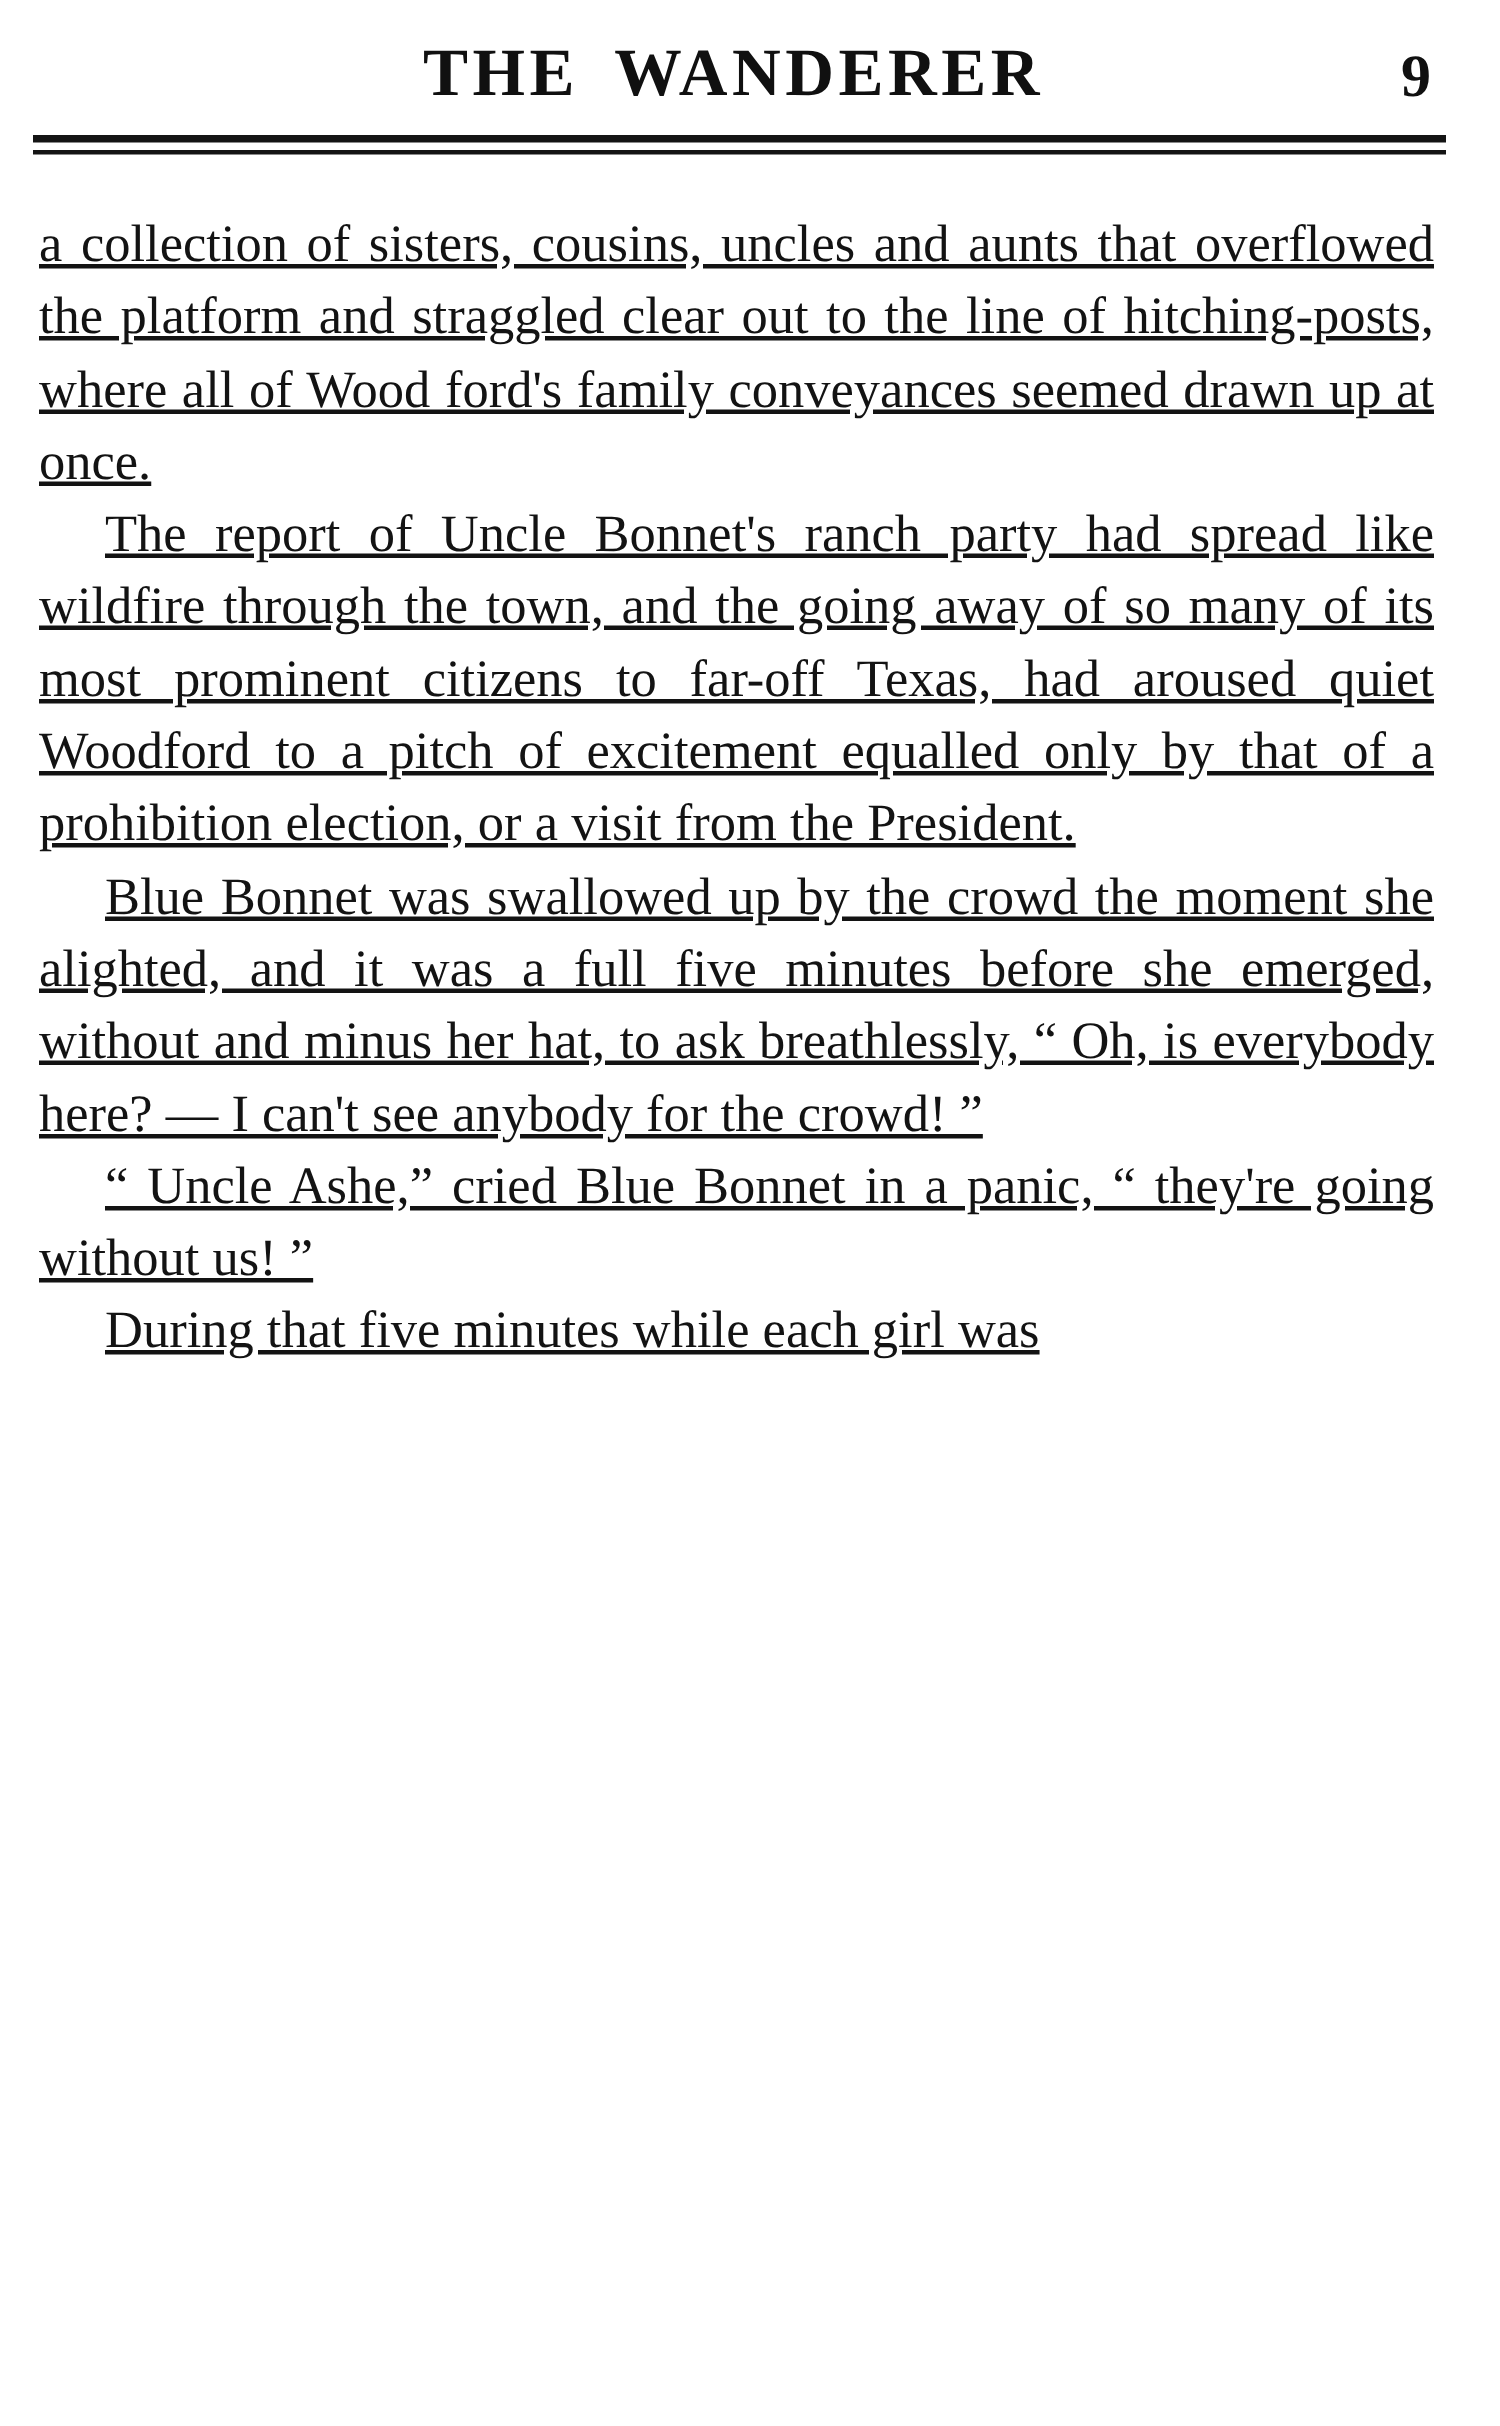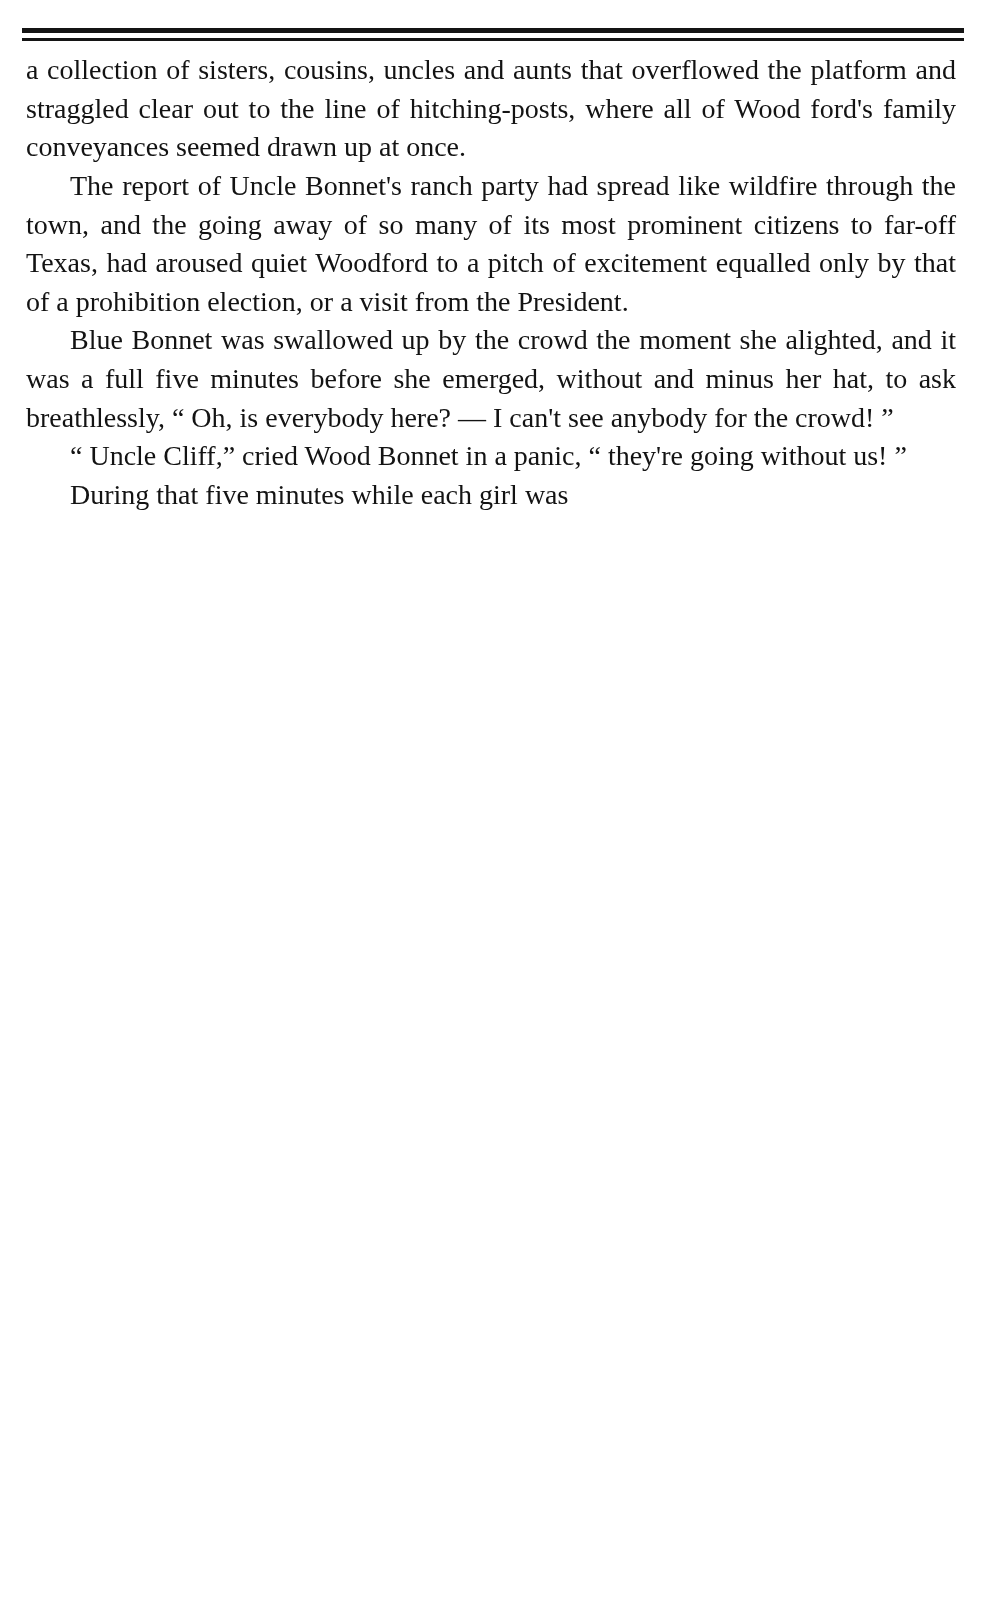--- a/index.html
+++ b/index.html
@@ -51,51 +51,56 @@
   .rule-thick {
     height: 5px;
     background: #141414;
     margin: 0 0 5px 0;
   }
   .rule-thin {
     height: 3px;
     background: #141414;
   }
   .body-text {
-    margin-top: 10px;
+    margin-top: 36px;
     padding: 0 8px 0 4px;
-    font-size: 28px;
+    font-size: 35px;
     line-height: 1.38;
     text-align: justify;
     text-justify: inter-word;
     color: #131313;
+    text-decoration: underline;
   }
   .body-text p {
     margin: 0;
     text-indent: 0;
   }
   .body-text p.indent {
     text-indent: 44px;
   }
   .body-text p:last-child {
     
   }
 </style>
 </head>
 <body>
 
 <div class="page">
 
+  <div class="running-head">
+    <span class="book-title">THE WANDERER</span>
+    <span class="page-number">9</span>
+  </div>
 
   <div class="rule-group">
     <div class="rule-thick"></div>
     <div class="rule-thin"></div>
   </div>
 
   <div class="body-text">
     <p>a collection of sisters, cousins, uncles and aunts that overflowed the platform and straggled clear out to the line of hitching-posts, where all of Wood ford's family conveyances seemed drawn up at once.</p>
     <p class="indent">The report of Uncle Bonnet's ranch party had spread like wildfire through the town, and the going away of so many of its most prominent citizens to far-off Texas, had aroused quiet Woodford to a pitch of excitement equalled only by that of a prohibition election, or a visit from the President.</p>
     <p class="indent">Blue Bonnet was swallowed up by the crowd the moment she alighted, and it was a full five minutes before she emerged, without and minus her hat, to ask breathlessly, “ Oh, is everybody here? — I can't see anybody for the crowd! ”</p>
-    <p class="indent">“ Uncle Cliff,” cried Wood Bonnet in a panic, “ they're going without us! ”</p>
+    <p class="indent">“ Uncle Ashe,” cried Blue Bonnet in a panic, “ they're going without us! ”</p>
     <p class="indent">During that five minutes while each girl was</p>
   </div>
 
 </div>
 
 </body></html>

